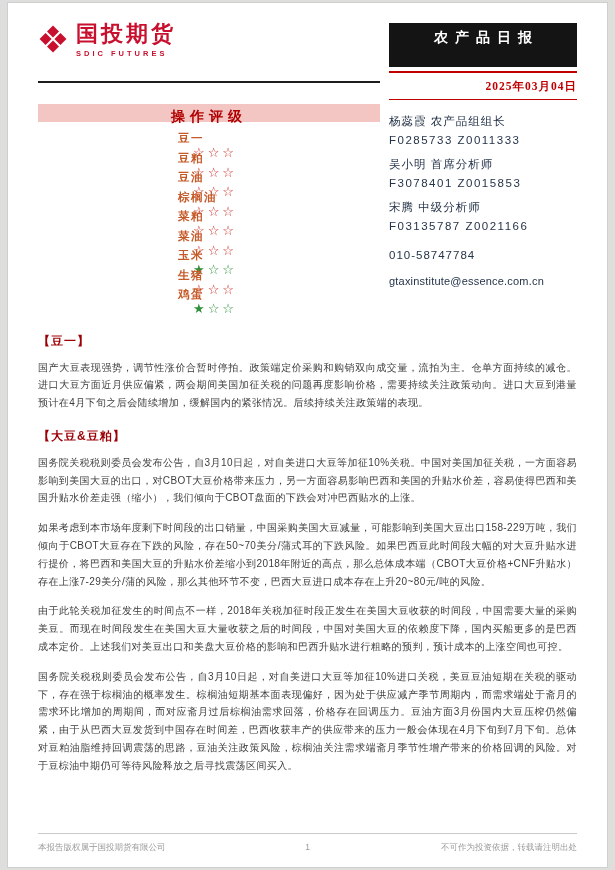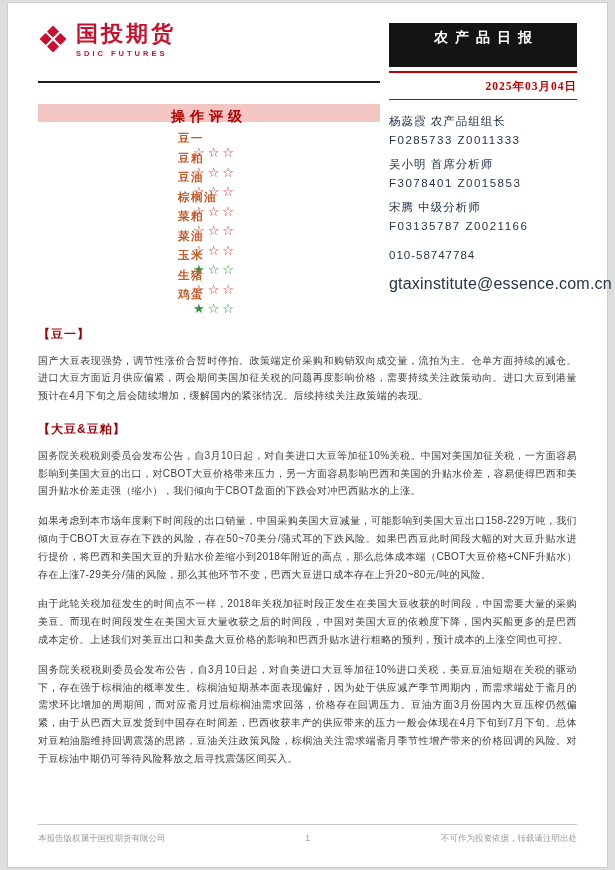--- a/index.html
+++ b/index.html
@@ -68,40 +68,40 @@
     border-bottom:1.5px solid var(--date-red,#c00000);
     color:var(--date-red,#c00000);
     font-family:"Liberation Serif","DejaVu Serif",serif;
     font-weight:bold; font-size:11.5px; letter-spacing:1px;
     text-align:right; padding:6px 0 5px;
   }
   .analysts { margin-top:14px; color:var(--analyst-text,#253449); font-size:11.5px; }
   .a-name  { letter-spacing:1px; margin-bottom:5px; }
   .a-codes { letter-spacing:1.5px; margin-bottom:11px; }
   .a-phone { margin-top:17px; letter-spacing:1px; }
-  .a-email { margin-top:14px; letter-spacing:0.2px; font-size:16px; cursor:pointer; }
+  .a-email { margin-top:14px; letter-spacing:0.2px; font-size:11px; cursor:pointer; }
 
   
-  .body { margin-top:19px; }
+  .body { margin-top:26px; }
   .sec-head {
     color:var(--section-heading,#9c0006);
     font-size:12px; font-weight:bold;
     margin:16px 0 9px; letter-spacing:1px;
   }
   .body > .sec-head:first-child { margin-top:0; }
   .body-p {
     font-size:10px; line-height:1.78;
     color:var(--body-text,#3d3d3d);
     text-align:justify; letter-spacing:0.4px;
     margin:0 0 12px;
   }
 
   
   .footer {
-    position:absolute; left:30px; right:30px; bottom:22px;
+    position:absolute; left:30px; right:30px; bottom:13px;
     border-top:1px solid #c9c9c9; padding-top:8px;
     display:flex; justify-content:space-between;
     font-size:8.5px; color:var(--footer-text,#9a9a9a);
   }
   .page-num { position:absolute; left:50%; transform:translateX(-50%); }
 </style>
 </head>
 <body>
 
 <div class="page">

